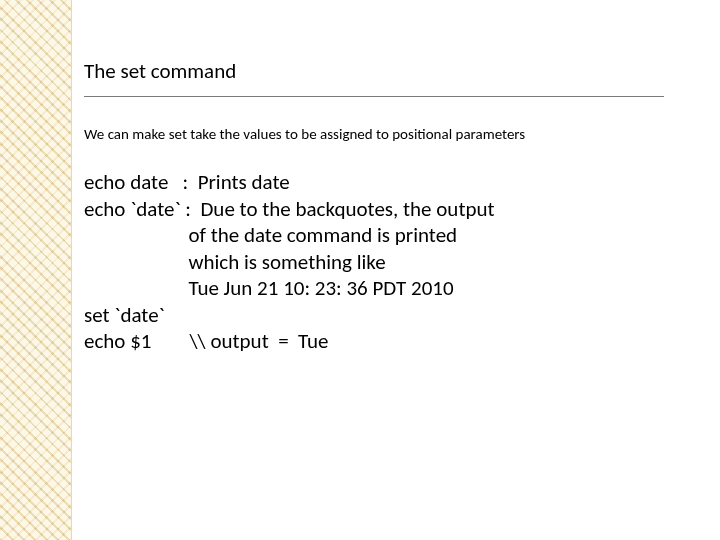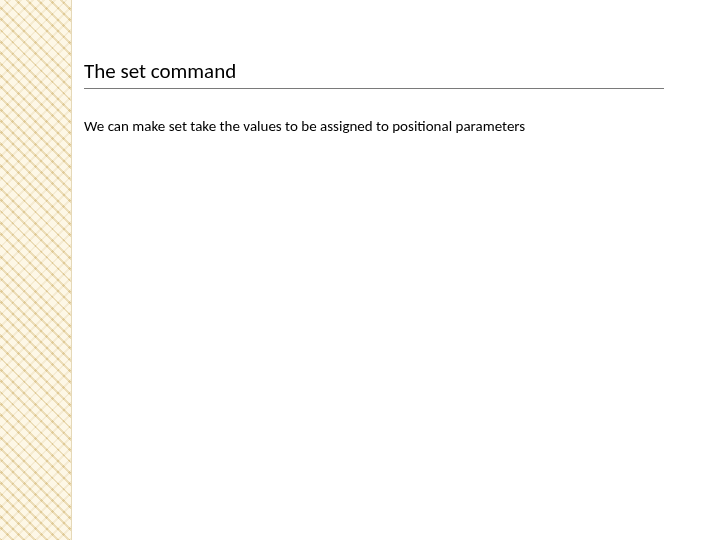--- a/index.html
+++ b/index.html
@@ -42,21 +42,21 @@
     left: 84px;
     top: 58px;
     right: 52px;
     color: #000000;
   }
   .title {
     font-size: 21px;
     font-weight: 400;
     color: #000000;
     border-bottom: 1px solid #7a7a7a;
-    padding-bottom: 4px;
+    padding-bottom: 12px;
     margin-bottom: 28px;
     width: 580px;
   }
   .para {
     font-size: 15px;
     line-height: 1.22;
     text-align: justify;
     margin-bottom: 26px;
     width: 570px;
   }
@@ -76,14 +76,21 @@
   }
 </style>
 </head>
 <body>
 
 <div class="slide">
   <div class="pattern-strip"></div>
   <div class="content">
     <div class="title">The set command</div>
     <div class="para">We can make set take the values to be assigned to positional parameters</div>
+    <div class="block2">echo date   :  Prints date
+echo `date` :  Due to the backquotes, the output
+                      of the date command is printed
+                      which is something like
+                      Tue Jun 21 10: 23: 36 PDT 2010
+set `date`
+echo $1        \\ output  =  Tue</div>
   </div>
 </div>
 
 </body></html>

